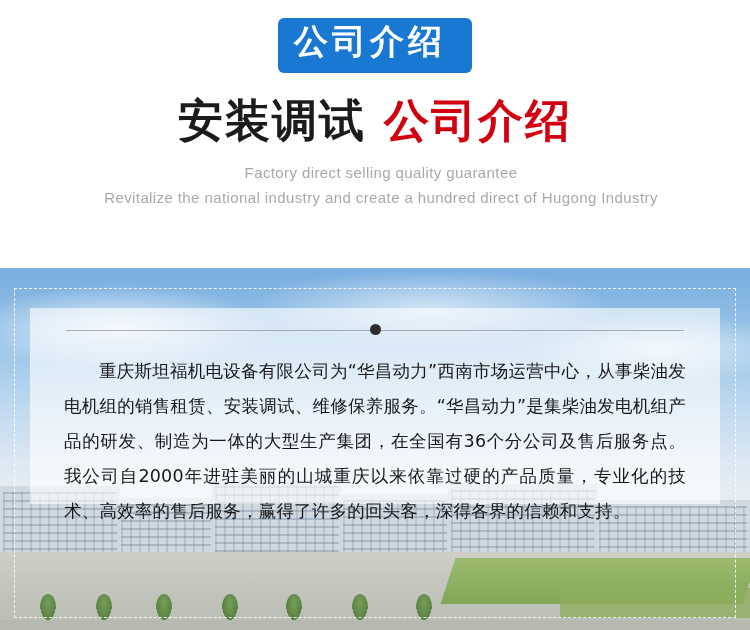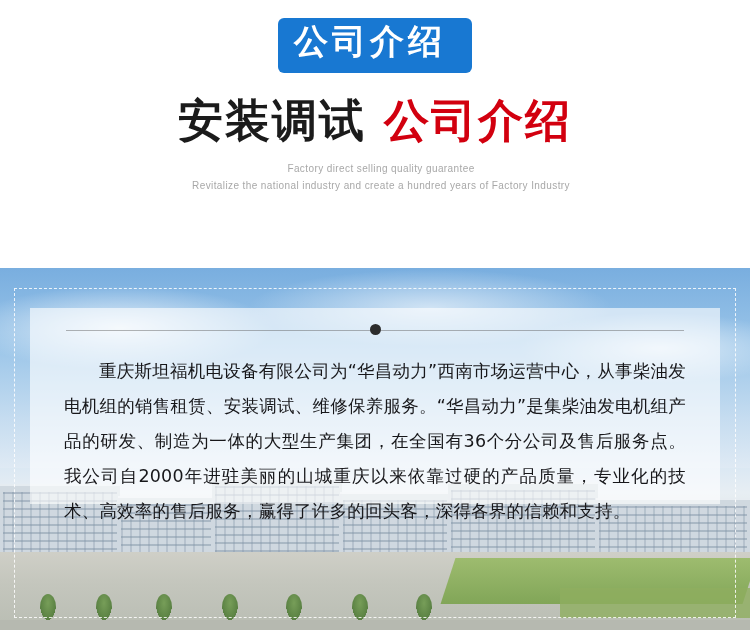--- a/index.html
+++ b/index.html
@@ -77,21 +77,21 @@
   .rule {
     display: inline-block;
     width: 92px;
     height: 1px;
     background: #9a9a9a;
   }
 
   .en-lines {
     margin-top: 14px;
     color: #a8a8a8;
-    font-size: 10px;
+    font-size: 15px;
     line-height: 1.65;
     letter-spacing: 0.4px;
     font-family: "Liberation Sans", sans-serif;
     padding-left: 12px;
   }
 
   
   .photo-section {
     position: relative;
     width: 750px;
@@ -245,21 +245,21 @@
       <span class="badge">公司介绍</span>
     </div>
 
     <div class="headline">
       <span class="dark">安装调试</span><span class="red">公司介绍</span>
     </div>
 
 
     <div class="en-lines">
       <div>Factory direct selling quality guarantee</div>
-      <div>Revitalize the national industry and create a hundred years of Factory Industry</div>
+      <div>Revitalize the national industry and create a hundred direct of Hugong Industry</div>
     </div>
   </div>
 
   <div class="photo-section">
     <div class="sky"></div>
 
     <div class="skyline">
       <div class="bld" style="left:0px;  width:120px; height:70px;"></div>
       <div class="bld" style="left:118px; width:96px;  height:58px;"></div>
       <div class="bld" style="left:212px; width:130px; height:76px;"></div>

